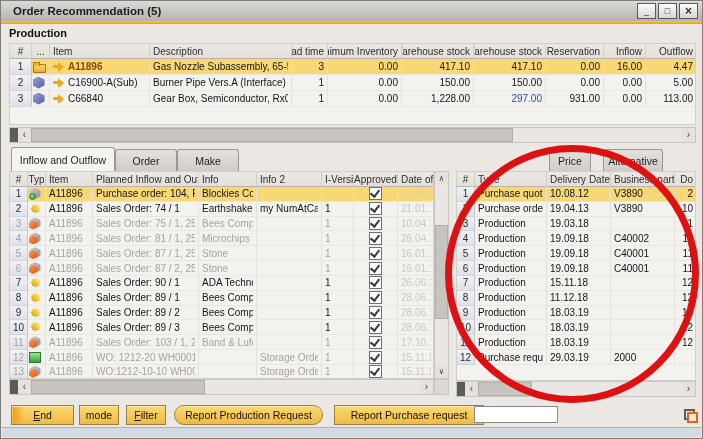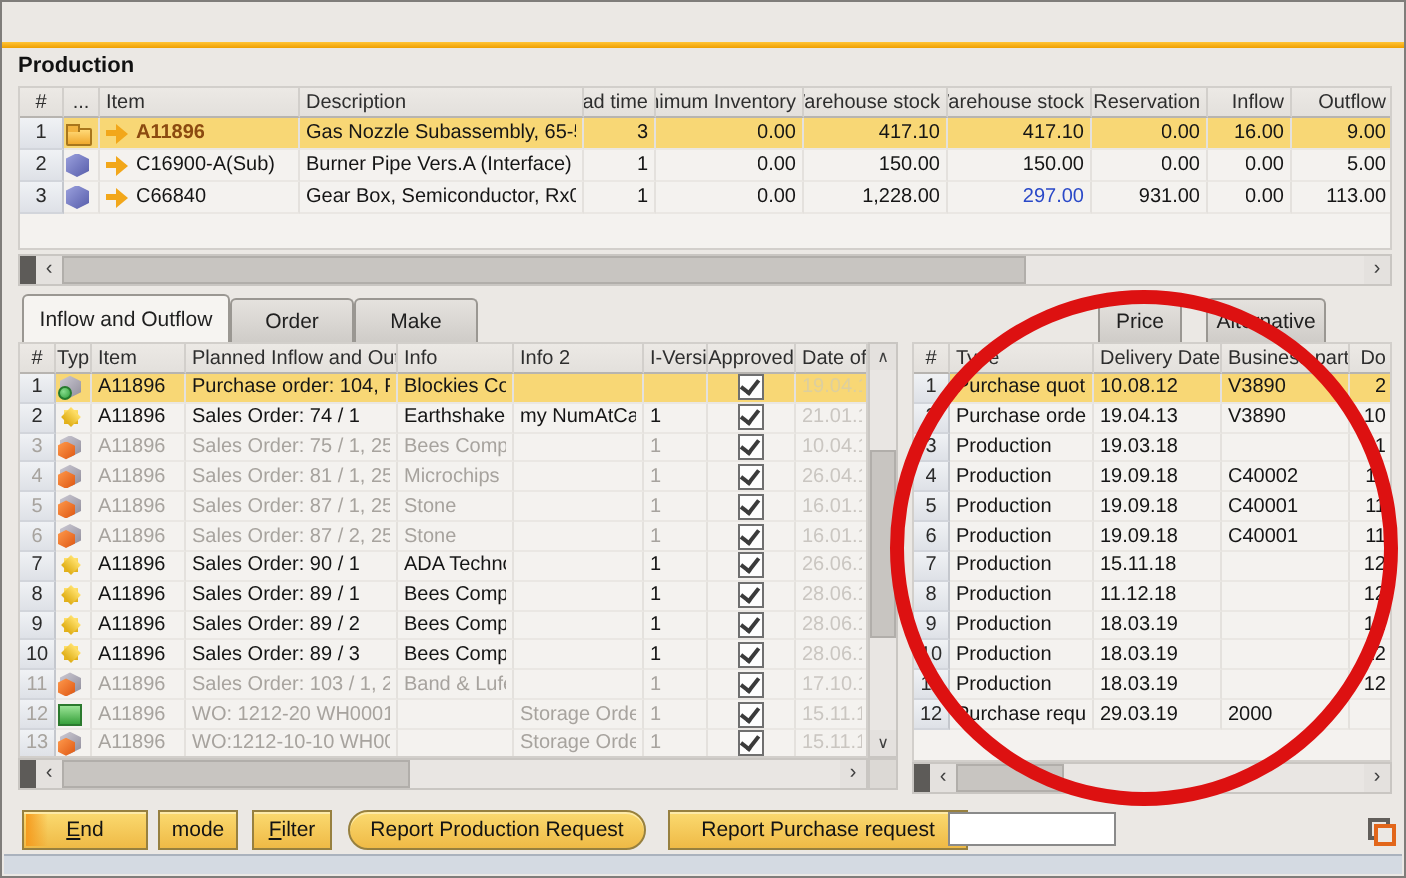--- a/index.html
+++ b/index.html
@@ -93,20 +93,28 @@
   .bstrip{position:absolute;left:1px;right:1px;bottom:1px;height:9px;background:#d4dae2;border-top:1px solid #aab2bd;}
   
   .redoval{position:absolute;left:444px;top:144px;width:254px;height:258px;border:7px solid var(--ann,#dd1111);
     border-radius:50%;box-sizing:border-box;z-index:99;pointer-events:none;}
 </style>
 </head>
 <body style="--sel: #f8d775; --link: #2a49c8; --ann: #dd1111; --accent: #ef9f00;">
 
 <div class="window">
 
+  <div class="titlebar">
+    <div class="title">Order Recommendation (5)</div>
+    <div class="winbtns">
+      <div class="wbtn">_</div>
+      <div class="wbtn">□</div>
+      <div class="wbtn close">×</div>
+    </div>
+  </div>
   <div class="goldline"></div>
 
   <div class="prodlabel">Production</div>
 
   <div class="twrap" style="left:8px;top:42px;width:687px;height:82px;">
     <div class="grid" style="grid-template-rows: 15px repeat(3, 16px); grid-template-columns: 22px 18px 100px 142px 36px 74px 72px 72px 58px 42px 51px;">
         <div class="th a-c">#</div>
         <div class="th a-c">...</div>
         <div class="th a-l">Item</div>
         <div class="th a-l">Description</div>
@@ -142,21 +150,21 @@
         <div class="td a-r sel">
           <div class="tv">417.10</div>
         </div>
         <div class="td a-r sel">
           <div class="tv">0.00</div>
         </div>
         <div class="td a-r sel">
           <div class="tv">16.00</div>
         </div>
         <div class="td a-r sel">
-          <div class="tv">9.00</div>
+          <div class="tv">4.47</div>
         </div>
         <div class="td a-c rn">
           <div class="tv">2</div>
         </div>
         <div class="td a-c">
           <div class="ic ic-cube-blue"></div>
         </div>
         <div class="td a-l">
           <div class="ic ic-arrow"></div>
           <div class="tv">C16900-A(Sub)</div>

